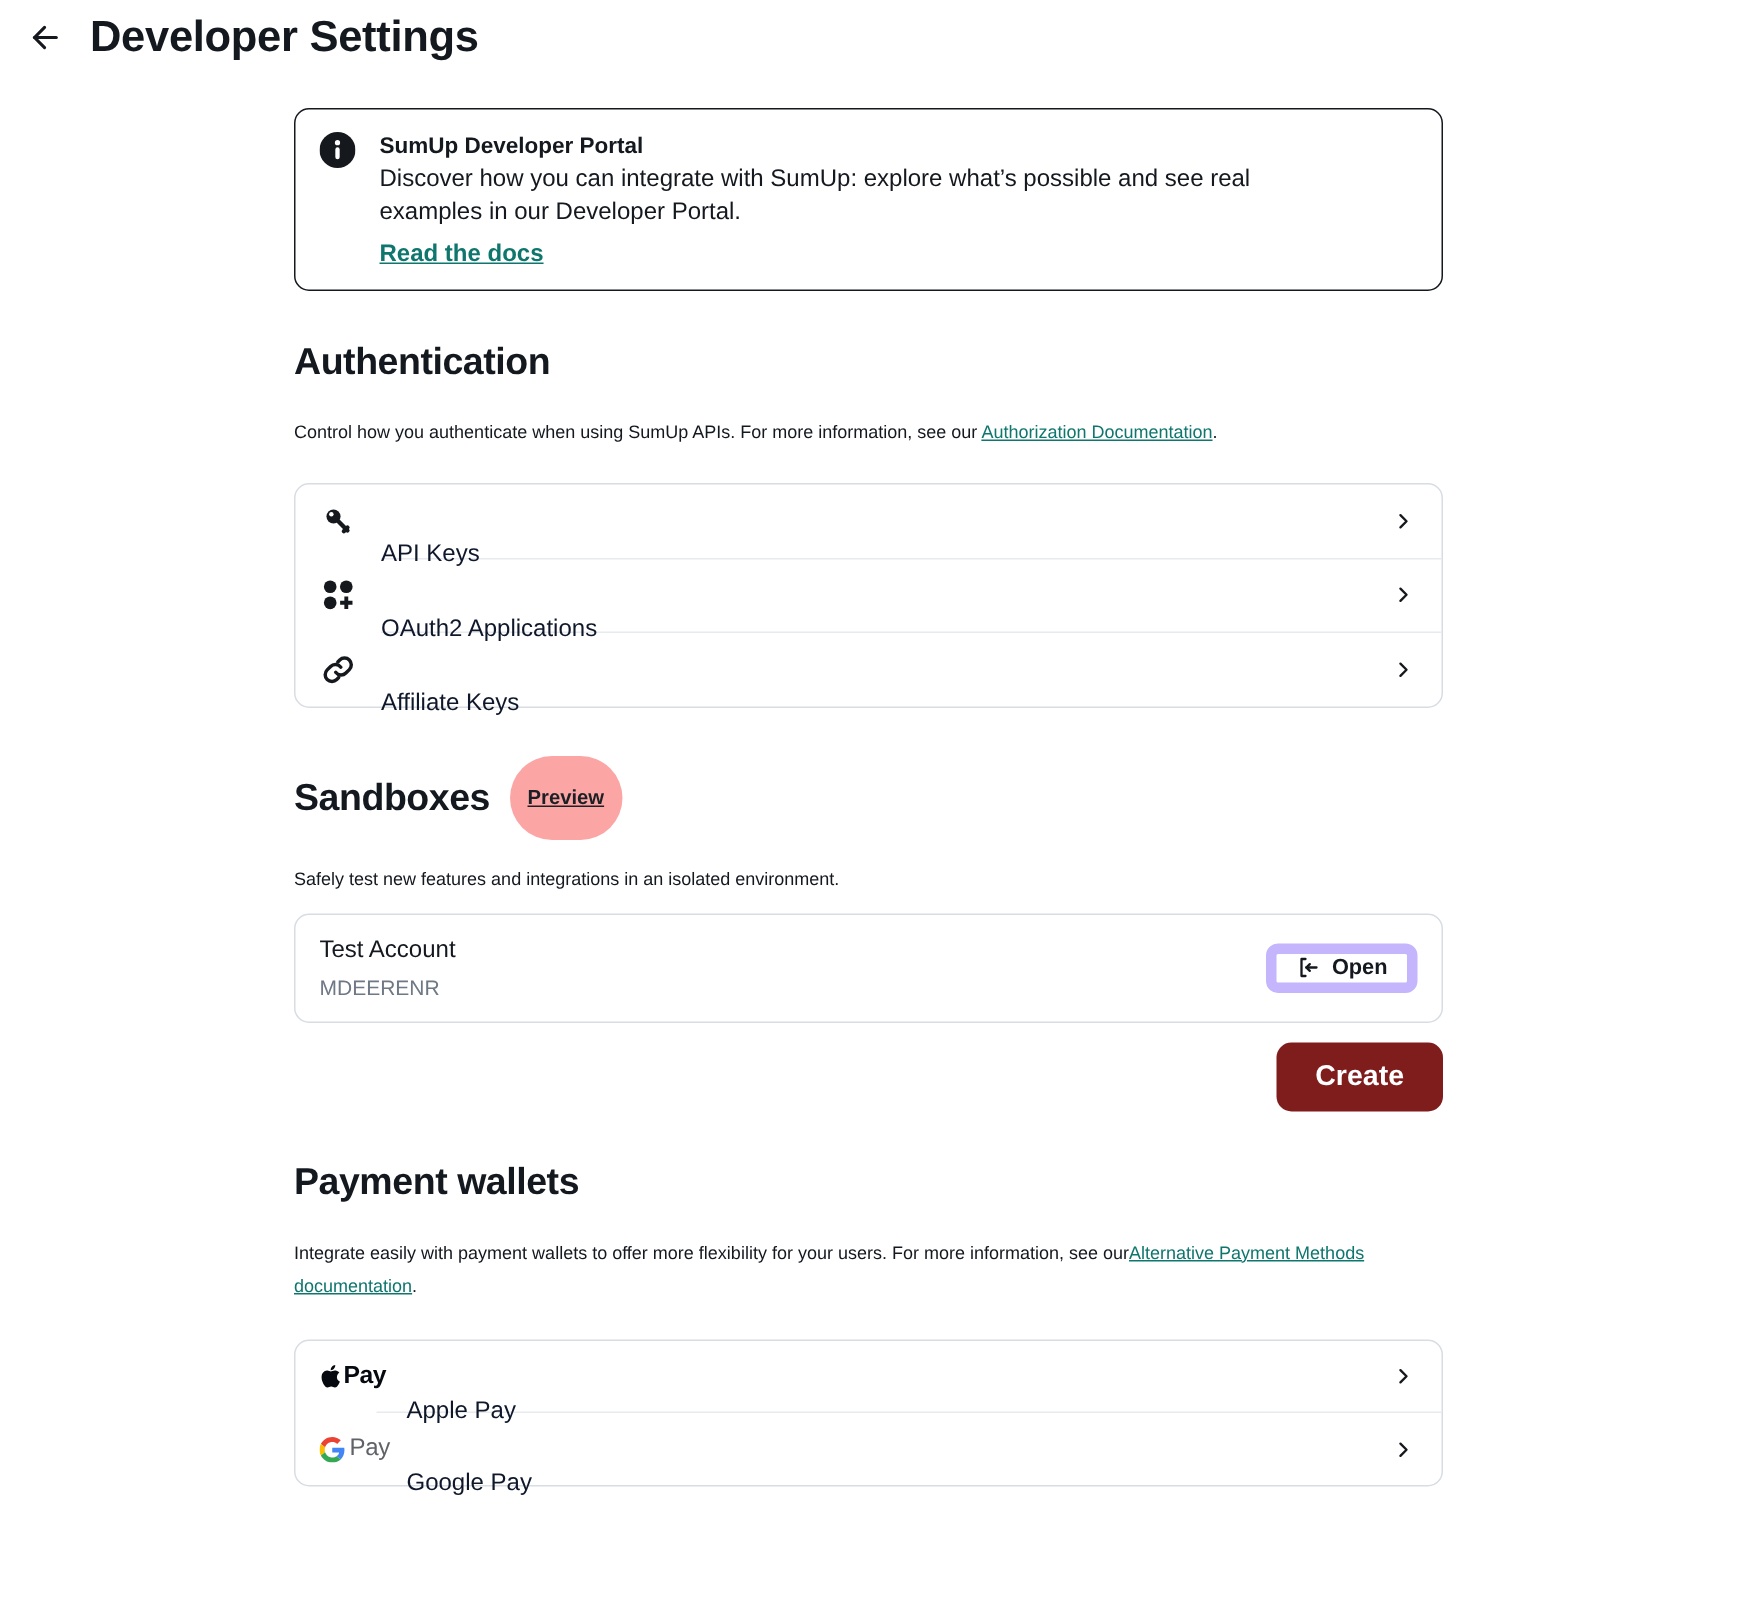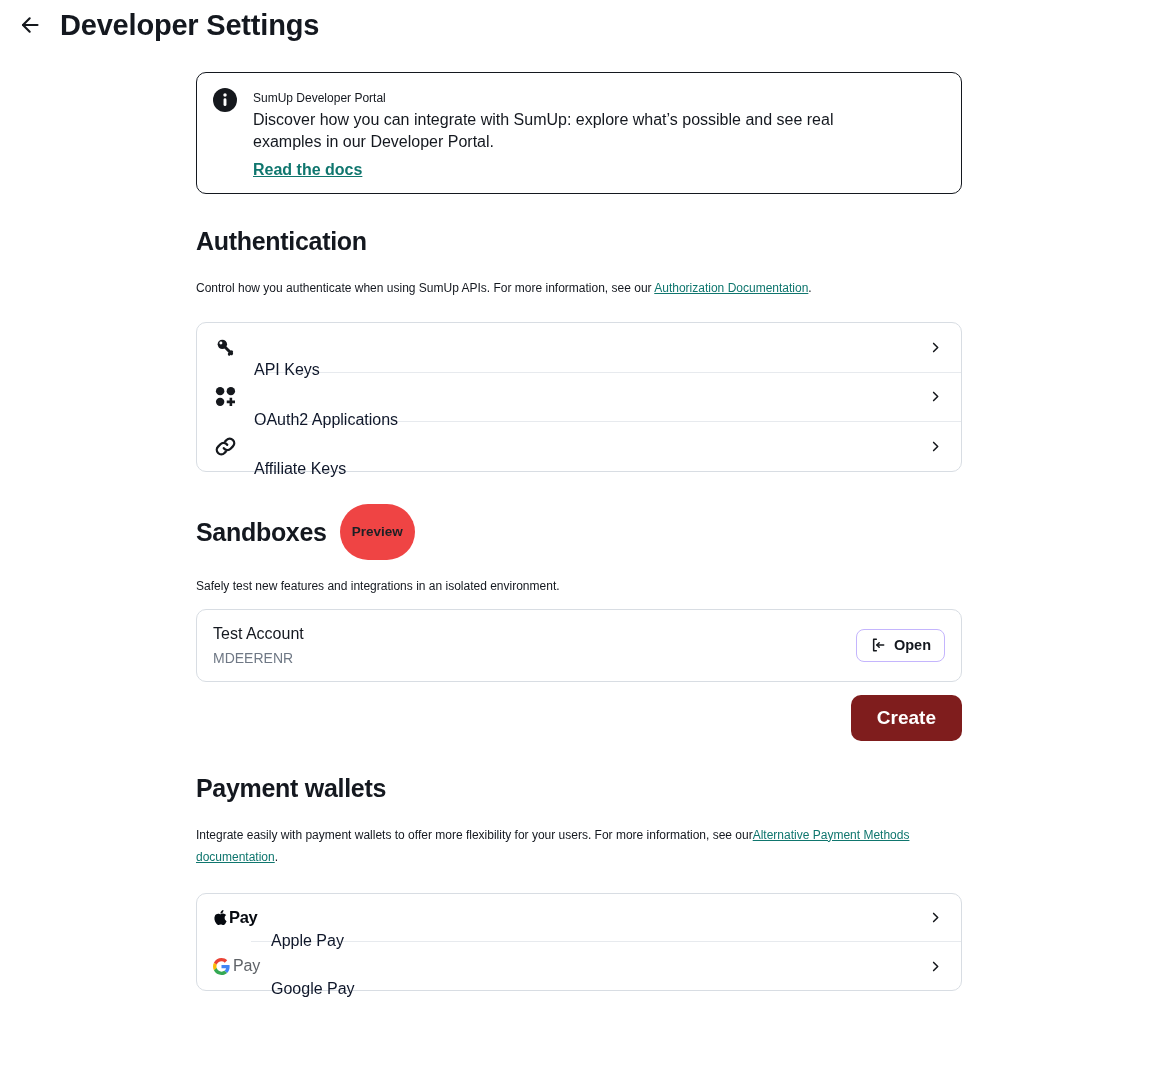--- a/index.html
+++ b/index.html
@@ -12,21 +12,21 @@
   .back-btn { width:30px; height:30px; border:none; background:transparent; cursor:pointer;
               display:flex; align-items:center; justify-content:center; }
   .page-title { font-size:29px; font-weight:bold; color:#14181f; margin-left:15px; letter-spacing:-0.2px; }
 
   .main { width:766px; margin-left:196px; }
 
   
   .banner { margin-top:22px; border:1px solid #14181f; border-radius:10px;
             padding:14px 16px; display:flex; gap:16px; }
   .banner-icon { flex:0 0 24px; height:24px; margin-top:1px; }
-  .banner-title { font-size:12px; font-weight:normal; line-height:22px; }
+  .banner-title { font-size:15px; font-weight:bold; line-height:22px; }
   .banner-body { font-size:16px; line-height:22px; max-width:612px; margin-top:0; }
   .banner-link { display:inline-block; margin-top:8px; }
 
   a.link { color:#0f766e; text-decoration:underline; cursor:pointer; }
   a.link.strong { font-weight:bold; }
 
   h2.section-h { font-size:25px; font-weight:bold; letter-spacing:-0.3px; line-height:30px; margin-top:32px; }
   .section-desc { font-size:12px; line-height:22px; margin-top:21px; }
 
   
@@ -36,27 +36,27 @@
   .row-icon { width:24px; height:24px; display:flex; align-items:center; justify-content:center; }
   .row-label { font-size:16px; color:#0f172a; margin-left:17px; font-family:"Liberation Sans",sans-serif;margin-top:46px; }
   .chev { margin-left:auto; display:flex; align-items:center; }
   .divider { height:1px; background:#e7eaee; margin-left:57px; }
   .wallet .divider { margin-left:54px; }
   .wallet .list-row { height:47.6px; }
 
   
   .h-row { display:flex; align-items:center; gap:13px; margin-top:32px; }
   .h-row h2 { margin-top:0; }
-  .badge { background:#ef4444; color:#1c2025; font-size:13.5px; font-weight:bold;
-           border-radius:999px; padding:21px 12px; line-height:14px; }
+  .badge { background:#fca5a5; color:#1c2025; font-size:13.5px; font-weight:bold;
+           border-radius:999px; padding:21px 12px; line-height:14px;text-decoration:underline; }
   .sandbox-desc { margin-top:15px; }
   .sandbox-card { margin-top:12px; padding:13px 16px; display:flex; align-items:center; justify-content:space-between; }
   .sb-name { font-size:16px; line-height:22px; color:#14181f; }
   .sb-code { font-size:14px; line-height:20px; color:#6f7885; margin-top:3px; }
-  .btn-secondary { display:flex; align-items:center; gap:8px; background:#fff; border:1px solid #c4b5fd;
+  .btn-secondary { display:flex; align-items:center; gap:8px; background:#fff; border:7px solid #c4b5fd;
                    border-radius:8px; height:33px; padding:0 13px; font-family:"Liberation Sans",sans-serif;
                    font-size:14.5px; font-weight:bold; color:#14181f; cursor:pointer; }
   .create-row { display:flex; justify-content:flex-end; margin-top:13px; }
   .btn-primary { background:#7f1d1d; color:#ffffff; border:none; border-radius:10px; height:46px;
                  padding:0 26px; font-family:"Liberation Sans",sans-serif; font-size:19px; font-weight:bold; cursor:pointer; }
 
   
   .logo-box { width:46px; display:flex; align-items:center; }
   .applepay { display:flex; align-items:flex-end; gap:1px; }
   .applepay .paytxt { font-size:16.5px; font-weight:600; color:#060a10; letter-spacing:-0.3px; line-height:17px; }

